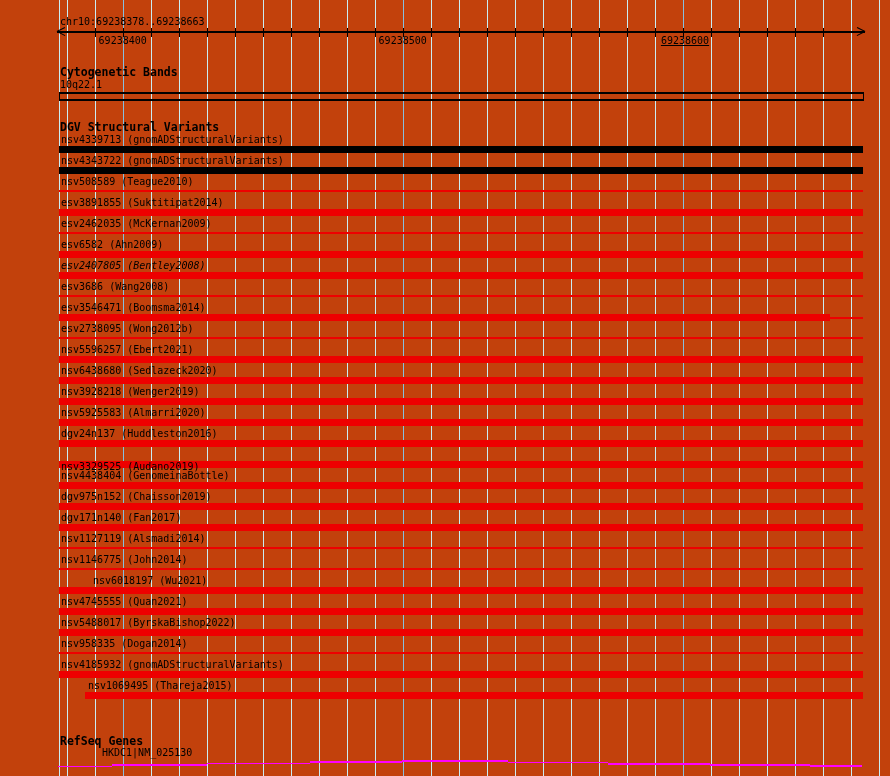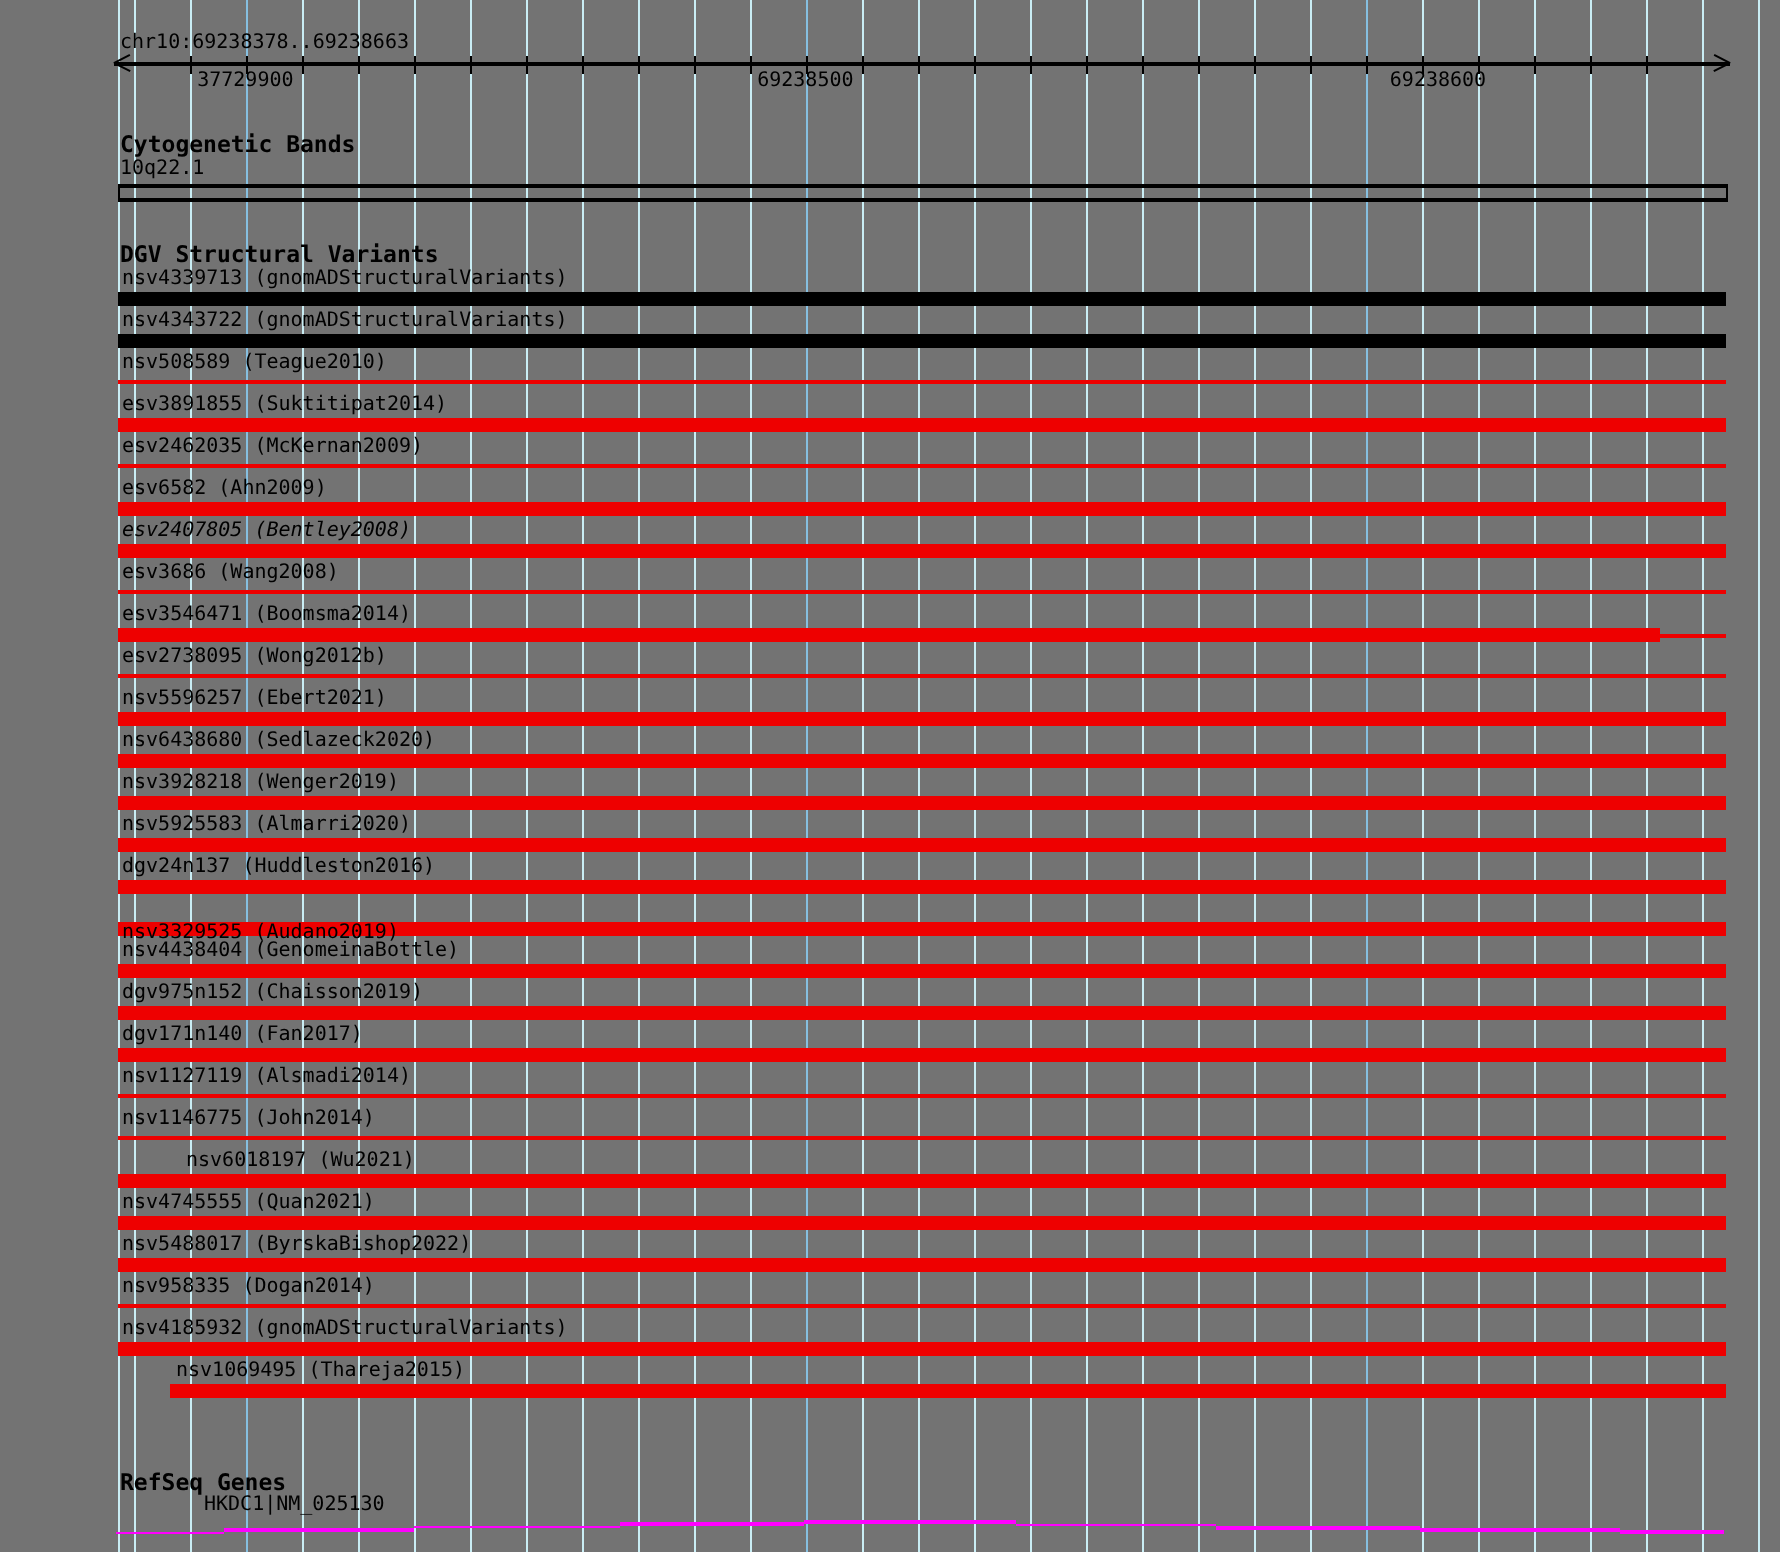--- a/index.html
+++ b/index.html
@@ -1,17 +1,17 @@
 <!DOCTYPE html>
 <html><head>
 <meta charset="utf-8">
 <style>
   html,body{margin:0;padding:0;background:#ffffff;}
   .screen{
-    position:relative;width:890px;height:776px;background:#737373;overflow:hidden;
+    position:relative;width:890px;height:776px;background:#c2410c;overflow:hidden;
     font-family:"DejaVu Sans Mono","Liberation Mono",monospace;color:#000;
   }
   
   .vline{position:absolute;top:0;bottom:0;width:1.4px;z-index:0;}
   
   .mono{position:absolute;font-size:10px;line-height:11px;white-space:pre;z-index:3;}
   .sect-title{position:absolute;font-size:11.5px;font-weight:bold;line-height:11px;white-space:pre;z-index:3;}
   .pos-label{left:60px;top:16px;}
   .cyto-title{left:60px;top:67px;}
   .cyto-band{left:60px;top:79px;}
@@ -104,23 +104,23 @@
         <div class="tick" style="left: 626.7px;"></div>
         <div class="tick" style="left: 654.7px;"></div>
         <div class="tick" style="left: 682.7px;"></div>
         <div class="tick" style="left: 710.7px;"></div>
         <div class="tick" style="left: 738.7px;"></div>
         <div class="tick" style="left: 766.7px;"></div>
         <div class="tick" style="left: 794.7px;"></div>
         <div class="tick" style="left: 822.7px;"></div>
       </div>
     <div id="tick-labels">
-        <div class="ticklabel" style="left: 122.7px;">37729900</div>
+        <div class="ticklabel" style="left: 122.7px;">69238400</div>
         <div class="ticklabel" style="left: 402.7px;">69238500</div>
-        <div class="ticklabel" style="left: 719px;">69238600</div>
+        <div class="ticklabel" style="left: 685px; text-decoration: underline;">69238600</div>
       </div>
   </div>
 
   <div class="sect-title cyto-title">Cytogenetic Bands</div>
   <div class="mono cyto-band">10q22.1</div>
   <div class="band-box"></div>
 
   <div class="sect-title dgv-title">DGV Structural Variants</div>
   <div id="variant-rows">
       <div>

